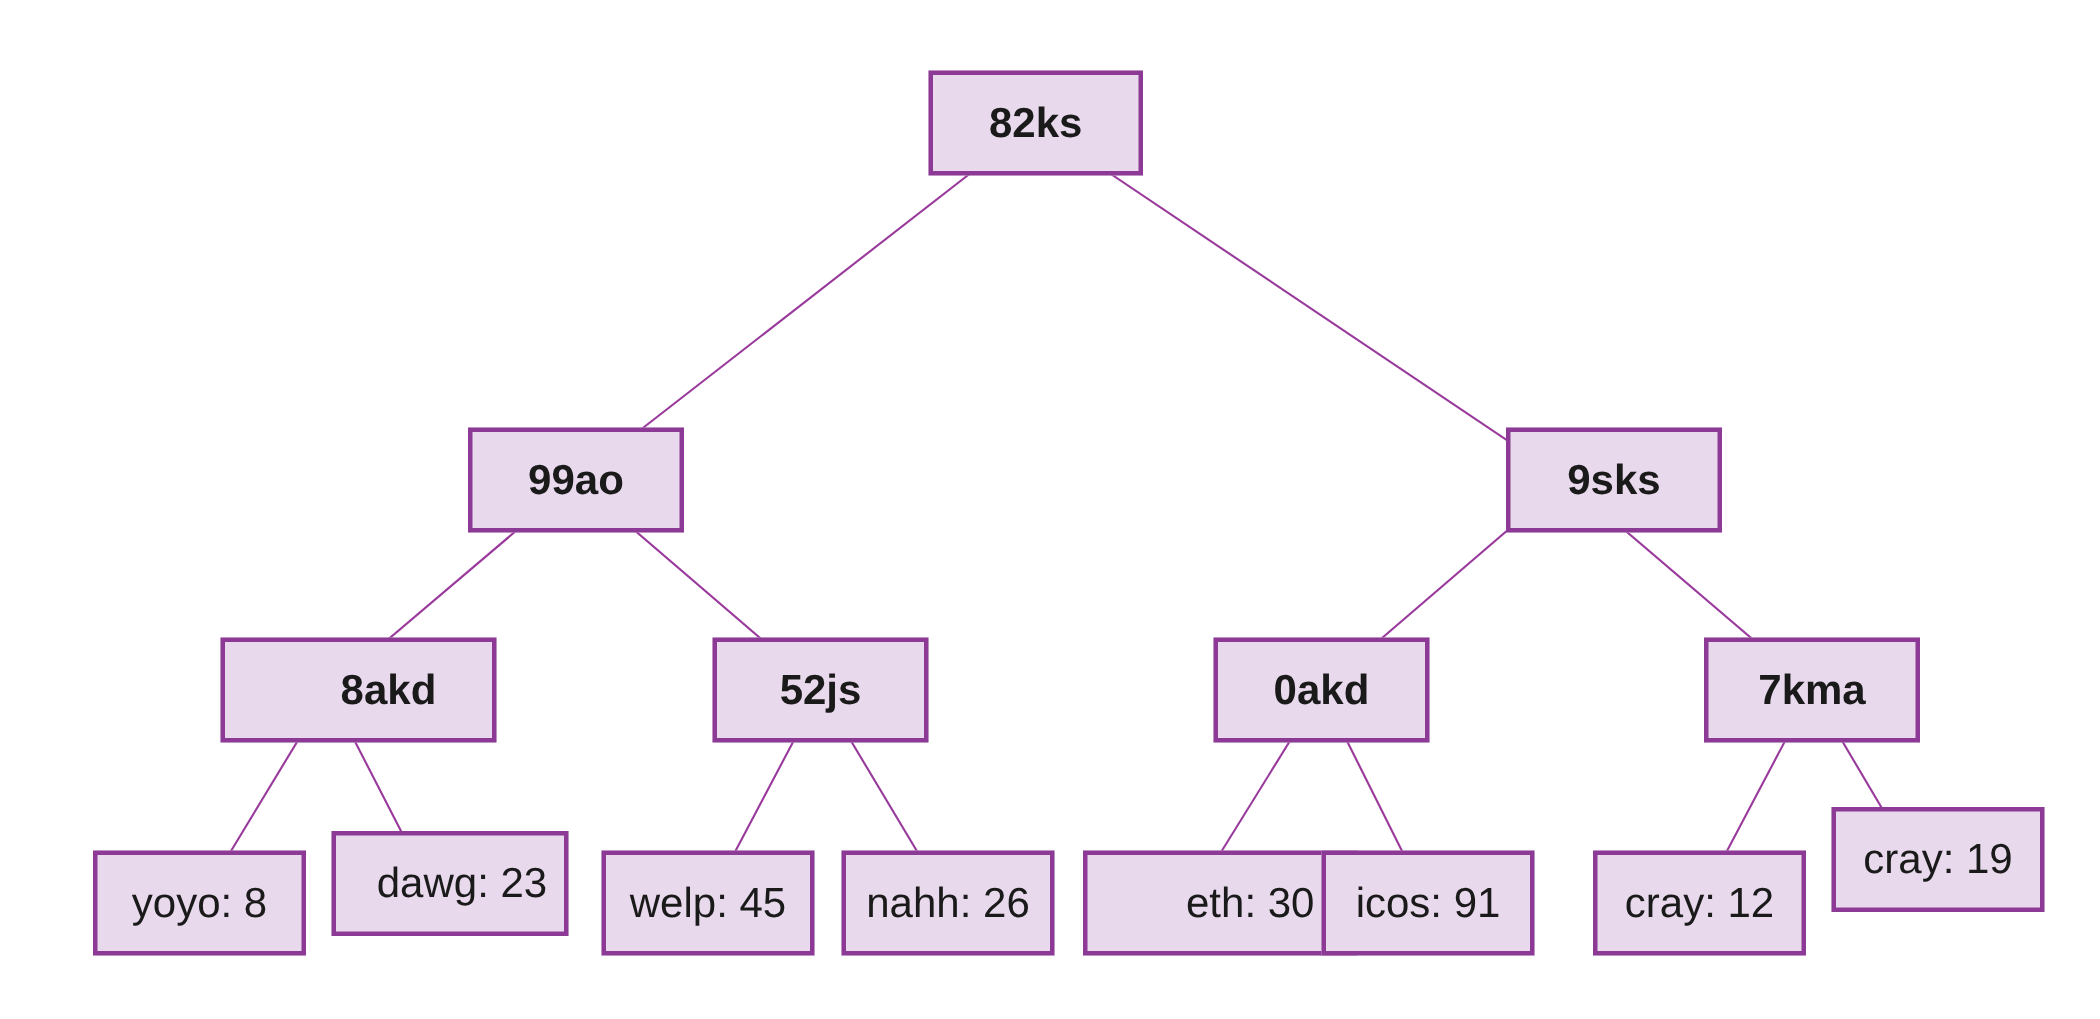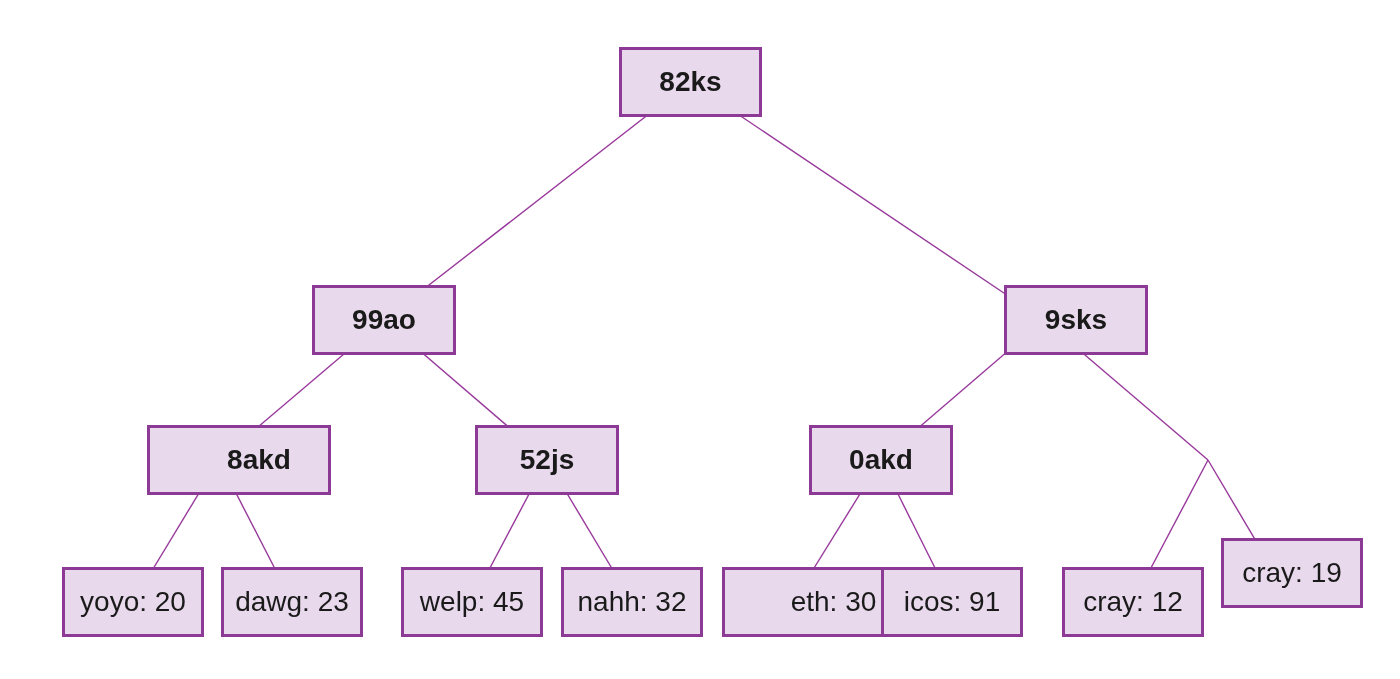--- a/index.html
+++ b/index.html
@@ -70,23 +70,24 @@
   </svg>
 
   <div class="node internal" style="left:619px;  top:47px;  width:137px;">82ks</div>
 
   <div class="node internal" style="left:312px;  top:285px; width:138px;">99ao</div>
   <div class="node internal" style="left:988px;  top:285px; width:138px;margin-left:16px;">9sks</div>
 
   <div class="node internal" style="left:147px;  top:425px; width:138px;padding-left:40px;">8akd</div>
   <div class="node internal" style="left:475px;  top:425px; width:138px;">52js</div>
   <div class="node internal" style="left:809px;  top:425px; width:138px;">0akd</div>
+  <div class="node internal" style="left:1136px; top:425px; width:138px;">7kma</div>
 
-  <div class="node leaf" style="left:62px;   top:567px; width:136px;">yoyo: 20</div>
-  <div class="node leaf" style="left:221px;  top:567px; width:136px;">dawg: 23</div>
+  <div class="node leaf" style="left:62px;   top:567px; width:136px;">yoyo: 8</div>
+  <div class="node leaf" style="left:221px;  top:554px; width:136px;padding-left:16px;">dawg: 23</div>
   <div class="node leaf" style="left:401px;  top:567px; width:136px;">welp: 45</div>
-  <div class="node leaf" style="left:561px;  top:567px; width:136px;">nahh: 32</div>
+  <div class="node leaf" style="left:561px;  top:567px; width:136px;">nahh: 26</div>
   <div class="node leaf" style="left:722px;  top:567px; width:137px;padding-left:40px;">eth: 30</div>
   <div class="node leaf" style="left:881px;  top:567px; width:136px;">icos: 91</div>
   <div class="node leaf" style="left:1062px; top:567px; width:136px;">cray: 12</div>
   <div class="node leaf" style="left:1221px; top:538px; width:136px;">cray: 19</div>
 
 </div>
 
 </body></html>

